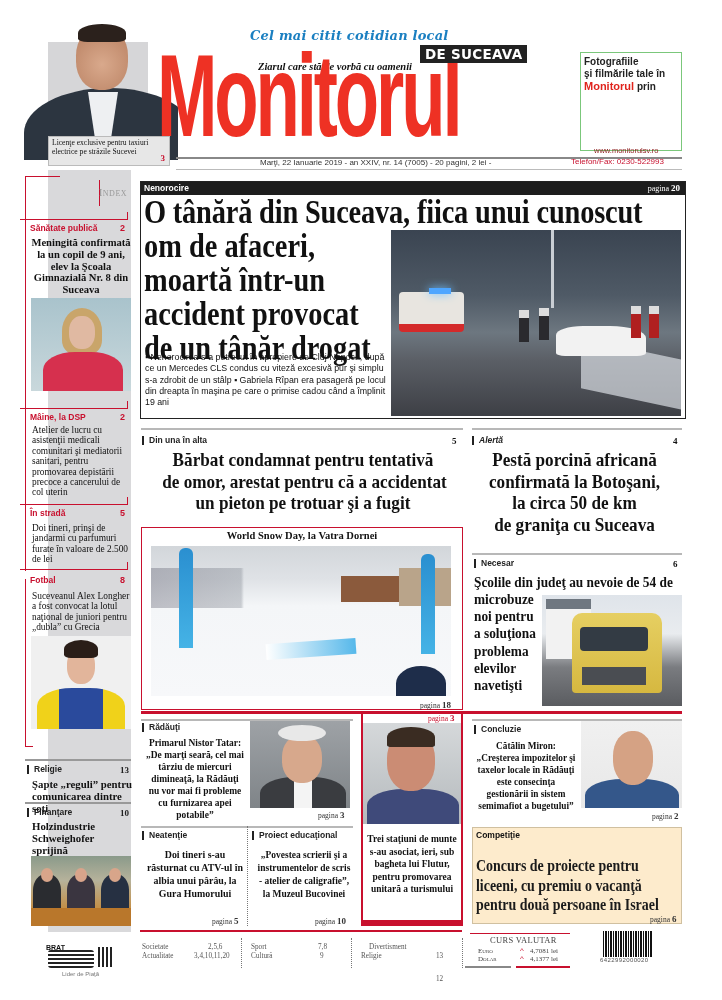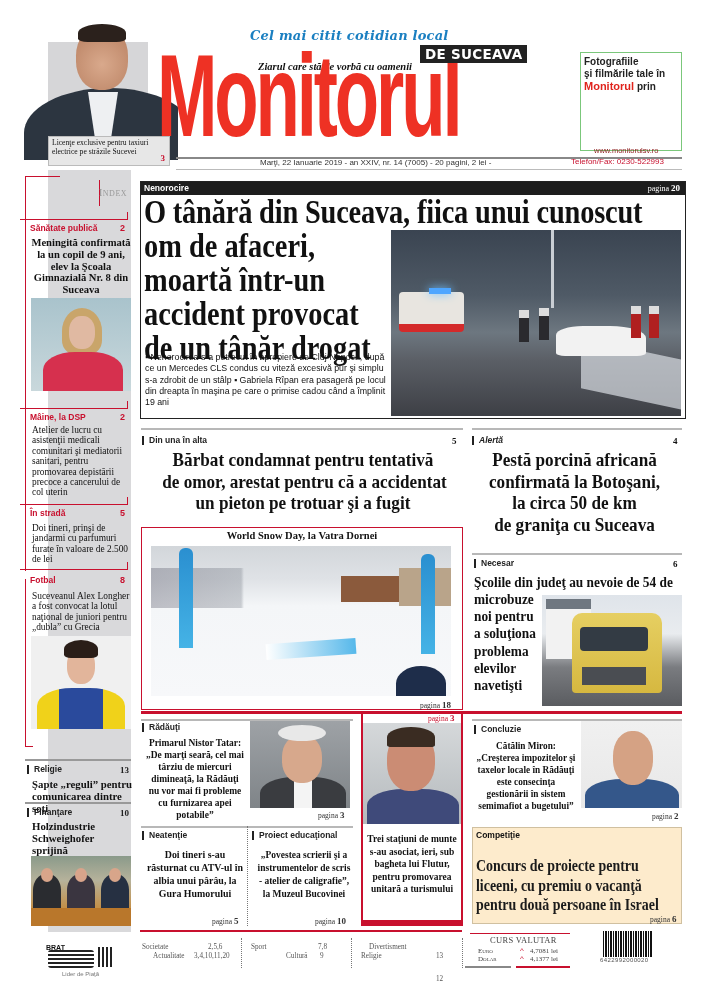--- a/index.html
+++ b/index.html
@@ -378,26 +378,26 @@
 <div class="abs comp-body">
   <div>Concurs de proiecte pentru</div>
   <div>liceeni, cu premiu o vacanţă</div>
   <div>pentru două persoane în Israel</div>
 </div>
 <div class="abs pg-small" style="left:650px;top:914px;"><span>pagina</span> <b>6</b></div>
 
 <div class="abs foot-red"></div>
 <div class="abs foot-cell" style="left:142px;top:943px;"><span>Societate</span></div>
 <div class="abs foot-cell" style="left:208px;top:943px;">2,5,6</div>
-<div class="abs foot-cell" style="left:142px;top:952px;margin-left:11px;"><span>Actualitate</span></div>
+<div class="abs foot-cell" style="left:142px;top:952px;"><span>Actualitate</span></div>
 <div class="abs foot-cell" style="left:194px;top:952px;">3,4,10,11,20</div>
 <div class="abs dotted-v" style="left:241px;top:938px;height:30px;"></div>
 <div class="abs foot-cell" style="left:251px;top:943px;"><span>Sport</span></div>
 <div class="abs foot-cell" style="left:318px;top:943px;">7,8</div>
-<div class="abs foot-cell" style="left:251px;top:952px;margin-left:35px;"><span>Cultură</span></div>
+<div class="abs foot-cell" style="left:251px;top:952px;"><span>Cultură</span></div>
 <div class="abs foot-cell" style="left:320px;top:952px;">9</div>
 <div class="abs dotted-v" style="left:351px;top:938px;height:30px;"></div>
 <div class="abs foot-cell" style="left:361px;top:943px;margin-left:8px;"><span>Divertisment</span></div>
 <div class="abs foot-cell" style="left:436px;top:975px;">12</div>
 <div class="abs foot-cell" style="left:361px;top:952px;"><span>Religie</span></div>
 <div class="abs foot-cell" style="left:436px;top:952px;">13</div>
 <div class="abs dotted-v" style="left:462px;top:938px;height:30px;"></div>
 
 <div class="abs" style="left:470px;top:933px;width:100px;height:1px;background:#c8102e;"></div>
 <div class="abs cv-title">CURS VALUTAR</div>

